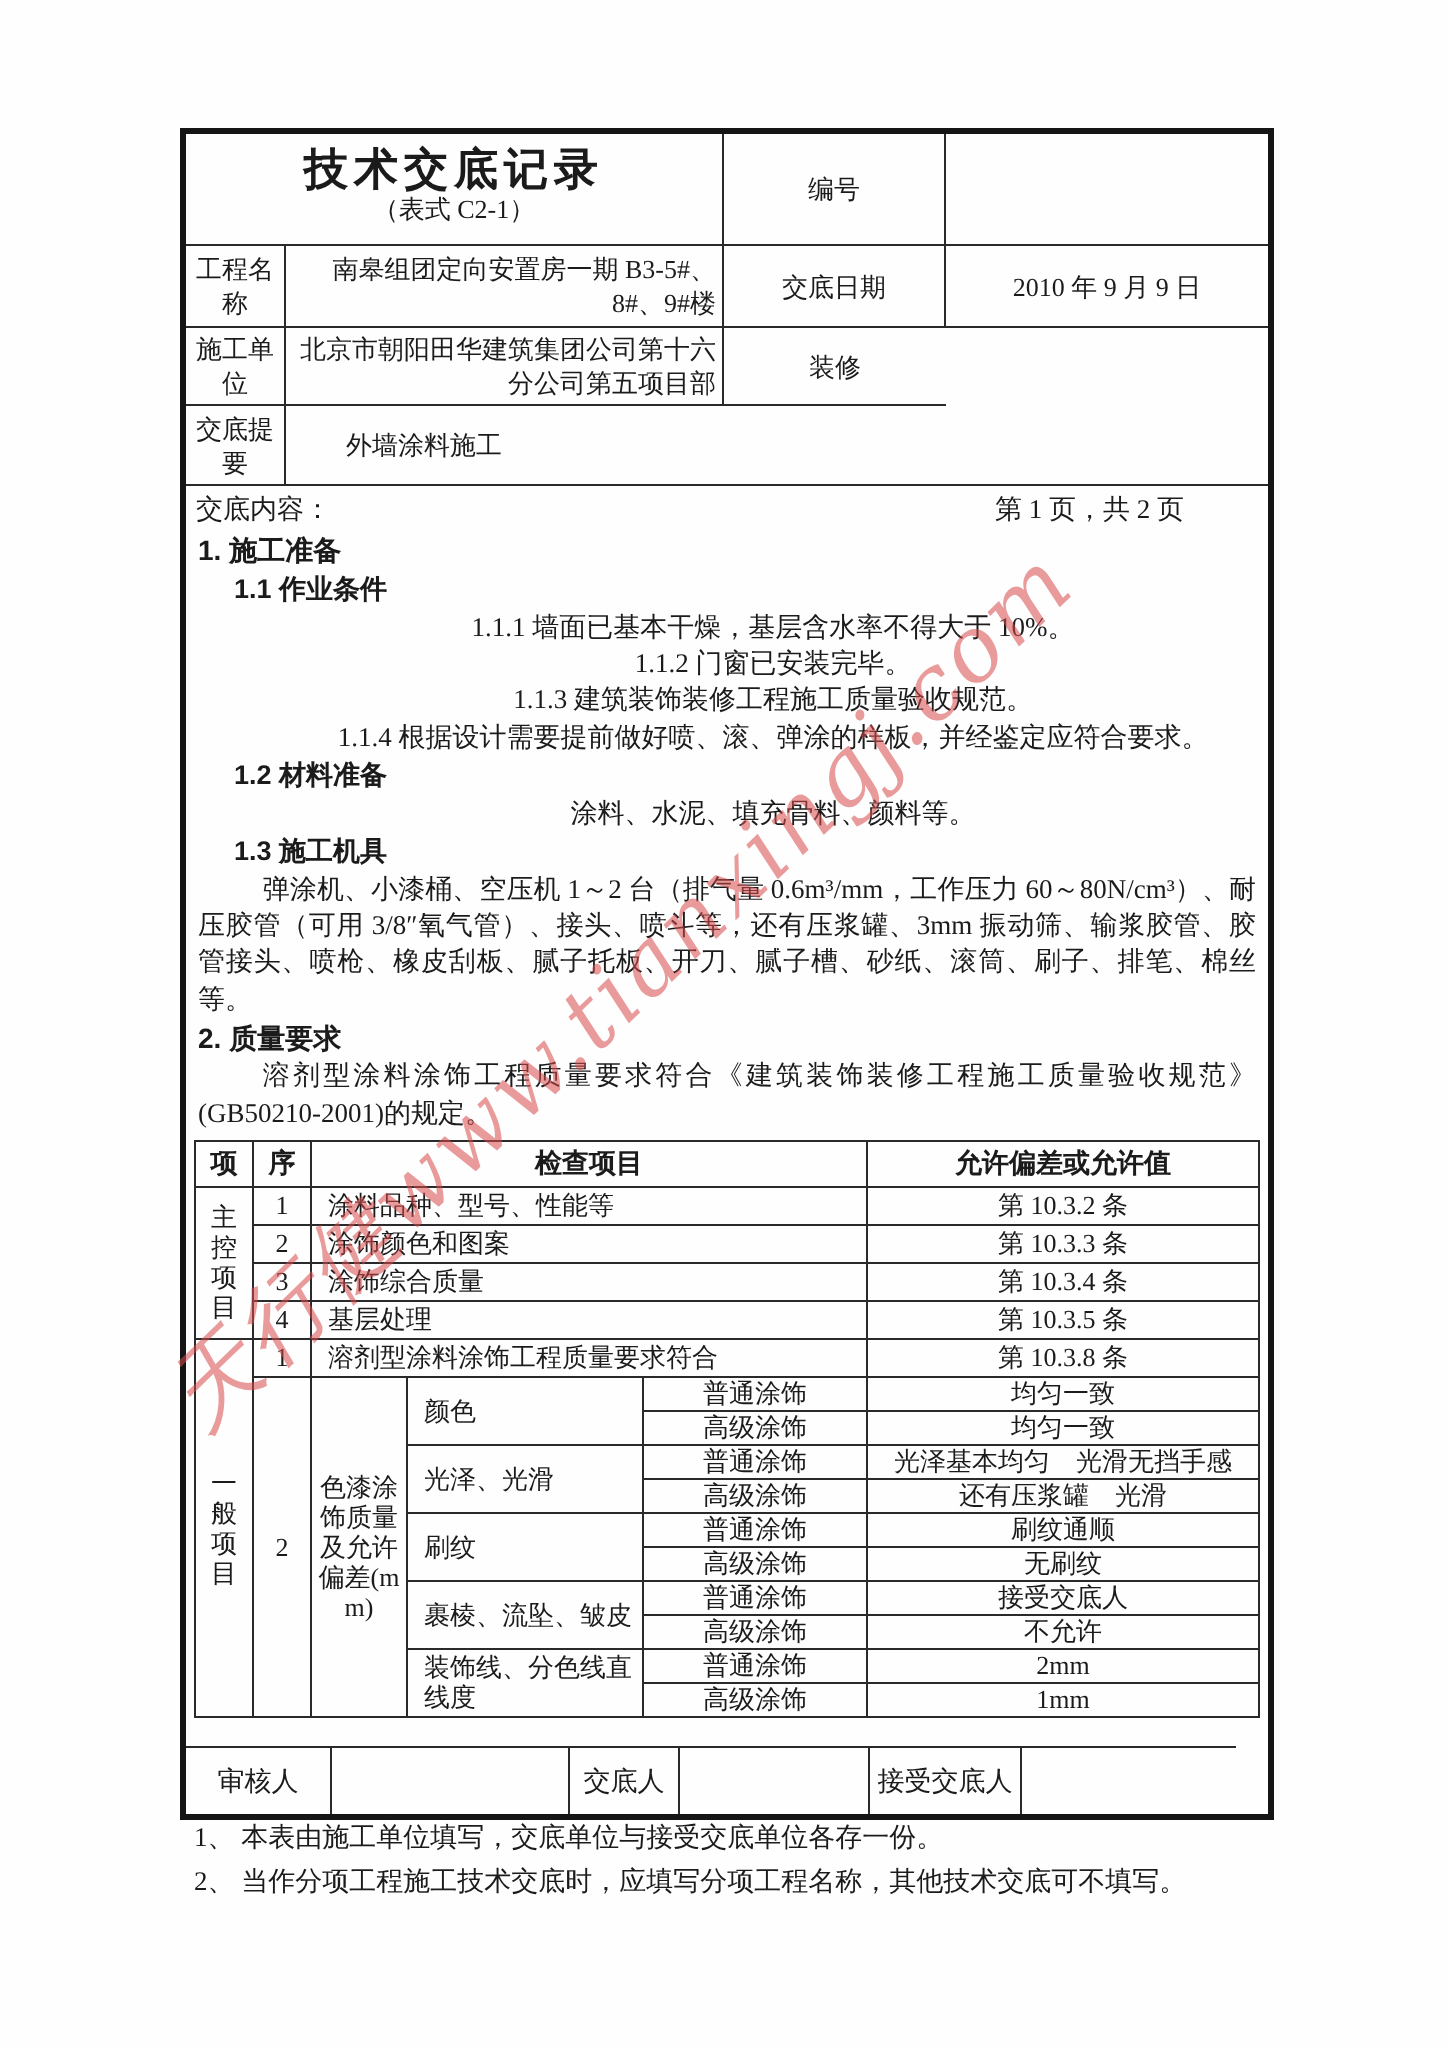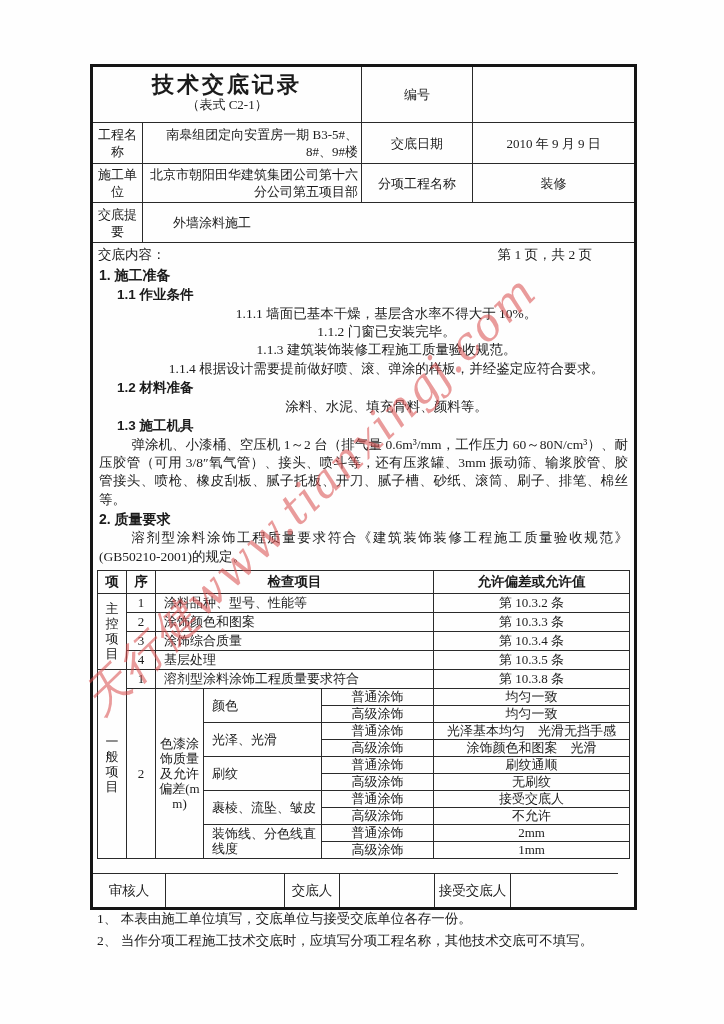--- a/index.html
+++ b/index.html
@@ -72,21 +72,20 @@
     <div class="hdr-grid row-2">
       <div class="cell">工程名称</div>
       <div class="cell left">南皋组团定向安置房一期 B3-5#、8#、9#楼</div>
       <div class="cell">交底日期</div>
       <div class="cell last">2010 年 9 月 9 日</div>
     </div>
 
     <div class="hdr-grid row-3">
       <div class="cell">施工单位</div>
       <div class="cell left">北京市朝阳田华建筑集团公司第十六分公司第五项目部</div>
-      <div class="cell">分项工程名称</div>
       <div class="cell last">装修</div>
     </div>
 
     <div class="hdr-grid row-4">
       <div class="cell">交底提要</div>
       <div class="cell left last" style="grid-column:span 3;padding-left:30px">外墙涂料施工</div>
     </div>
 
     <div class="content">
       <div class="content-head">
@@ -161,21 +160,21 @@
           <td>高级涂饰</td>
           <td>均匀一致</td>
         </tr>
         <tr class="sr">
           <td class="chk" rowspan="2">光泽、光滑</td>
           <td>普通涂饰</td>
           <td>光泽基本均匀　光滑无挡手感</td>
         </tr>
         <tr class="sr">
           <td>高级涂饰</td>
-          <td>涂饰颜色和图案　光滑</td>
+          <td>还有压浆罐　光滑</td>
         </tr>
         <tr class="sr">
           <td class="chk" rowspan="2">刷纹</td>
           <td>普通涂饰</td>
           <td>刷纹通顺</td>
         </tr>
         <tr class="sr">
           <td>高级涂饰</td>
           <td>无刷纹</td>
         </tr>

